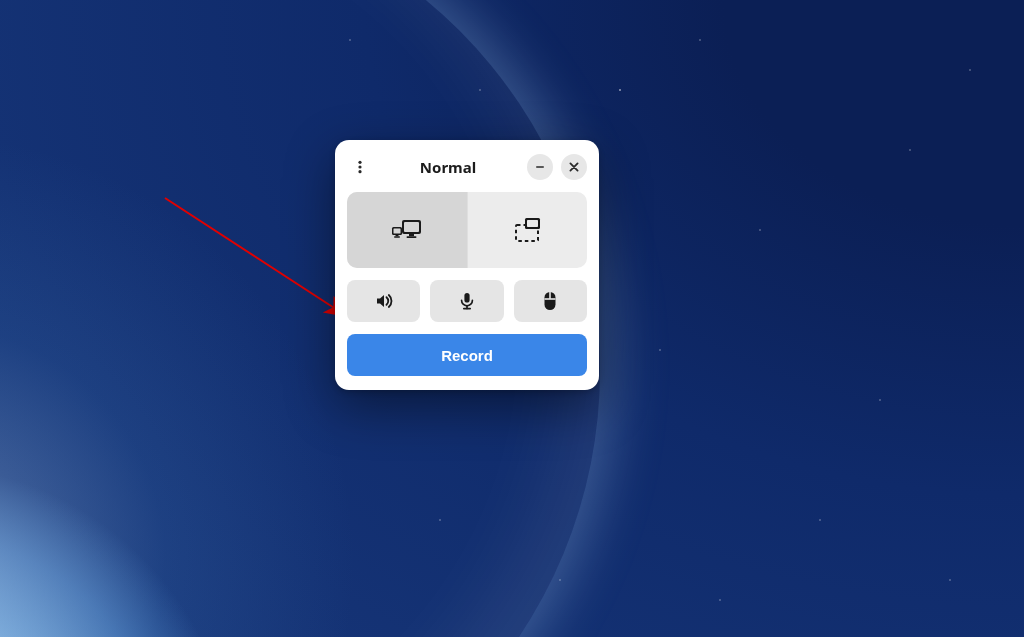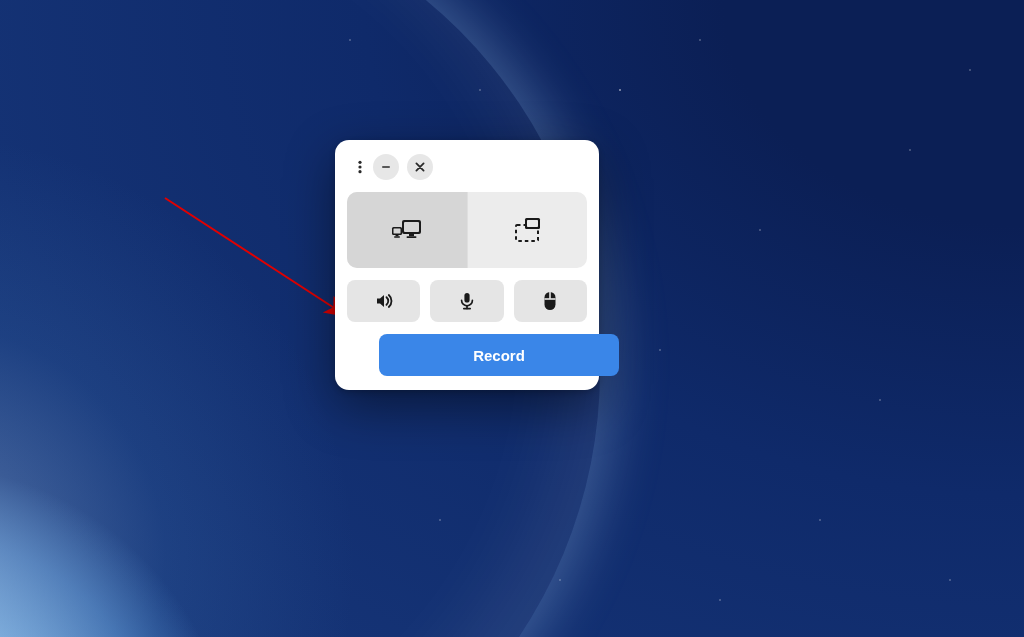--- a/index.html
+++ b/index.html
@@ -47,21 +47,21 @@
     .circbtn { width:26px; height:26px; border-radius:50%; border:none; background:#e7e7e7; display:flex; align-items:center; justify-content:center; cursor:pointer; color:#333; }
 
     .modes { margin-top:8px; display:flex; background:#ececec; border-radius:10px; overflow:hidden; height:76px; }
     .mode { flex:1; border:none; background:transparent; display:flex; align-items:center; justify-content:center; cursor:pointer; }
     .mode.active { background:#d6d6d6; }
     .mode + .mode { border-left:1px solid #dfdfdf; }
 
     .opts { margin-top:12px; display:flex; gap:10px; }
     .opt { flex:1; height:42px; border:none; background:#e5e5e5; border-radius:8px; display:flex; align-items:center; justify-content:center; cursor:pointer; }
 
-    .record-btn { margin-top:12px; width:100%; height:42px; border:none; border-radius:8px; background:#3a86e8; color:#fff; font-weight:700; font-size:15px; cursor:pointer;margin-left:32px; }
+    .record-btn { margin-top:12px; width:100%; height:42px; border:none; border-radius:8px; background:#3a86e8; color:#fff; font-weight:700; font-size:15px; cursor:pointer; }
 
     
     .arrow-svg { position:absolute; left:0; top:0; pointer-events:none; }
 
     svg { display:block; }
   </style>
 </head>
 <body>
 
 <div class="desktop">
@@ -79,20 +79,21 @@
   <div class="window">
 
     <div class="titlebar">
       <button class="menu-btn" aria-label="menu">
         <svg width="14" height="14" viewBox="0 0 14 14">
           <circle cx="7" cy="2.3" r="1.6" fill="#2a2a2a"></circle>
           <circle cx="7" cy="7" r="1.6" fill="#2a2a2a"></circle>
           <circle cx="7" cy="11.7" r="1.6" fill="#2a2a2a"></circle>
         </svg>
       </button>
+      <div class="title">Normal</div>
       <div class="winctl">
         <button class="circbtn" aria-label="minimize">
           <svg width="12" height="12" viewBox="0 0 12 12">
             <rect x="2" y="5.2" width="8" height="1.6" rx="0.8" fill="#2a2a2a"></rect>
           </svg>
         </button>
         <button class="circbtn" aria-label="close">
           <svg width="12" height="12" viewBox="0 0 12 12">
             <path d="M2.4 2.4 L9.6 9.6 M9.6 2.4 L2.4 9.6" stroke="#2a2a2a" stroke-width="1.8" stroke-linecap="round"></path>
           </svg>

